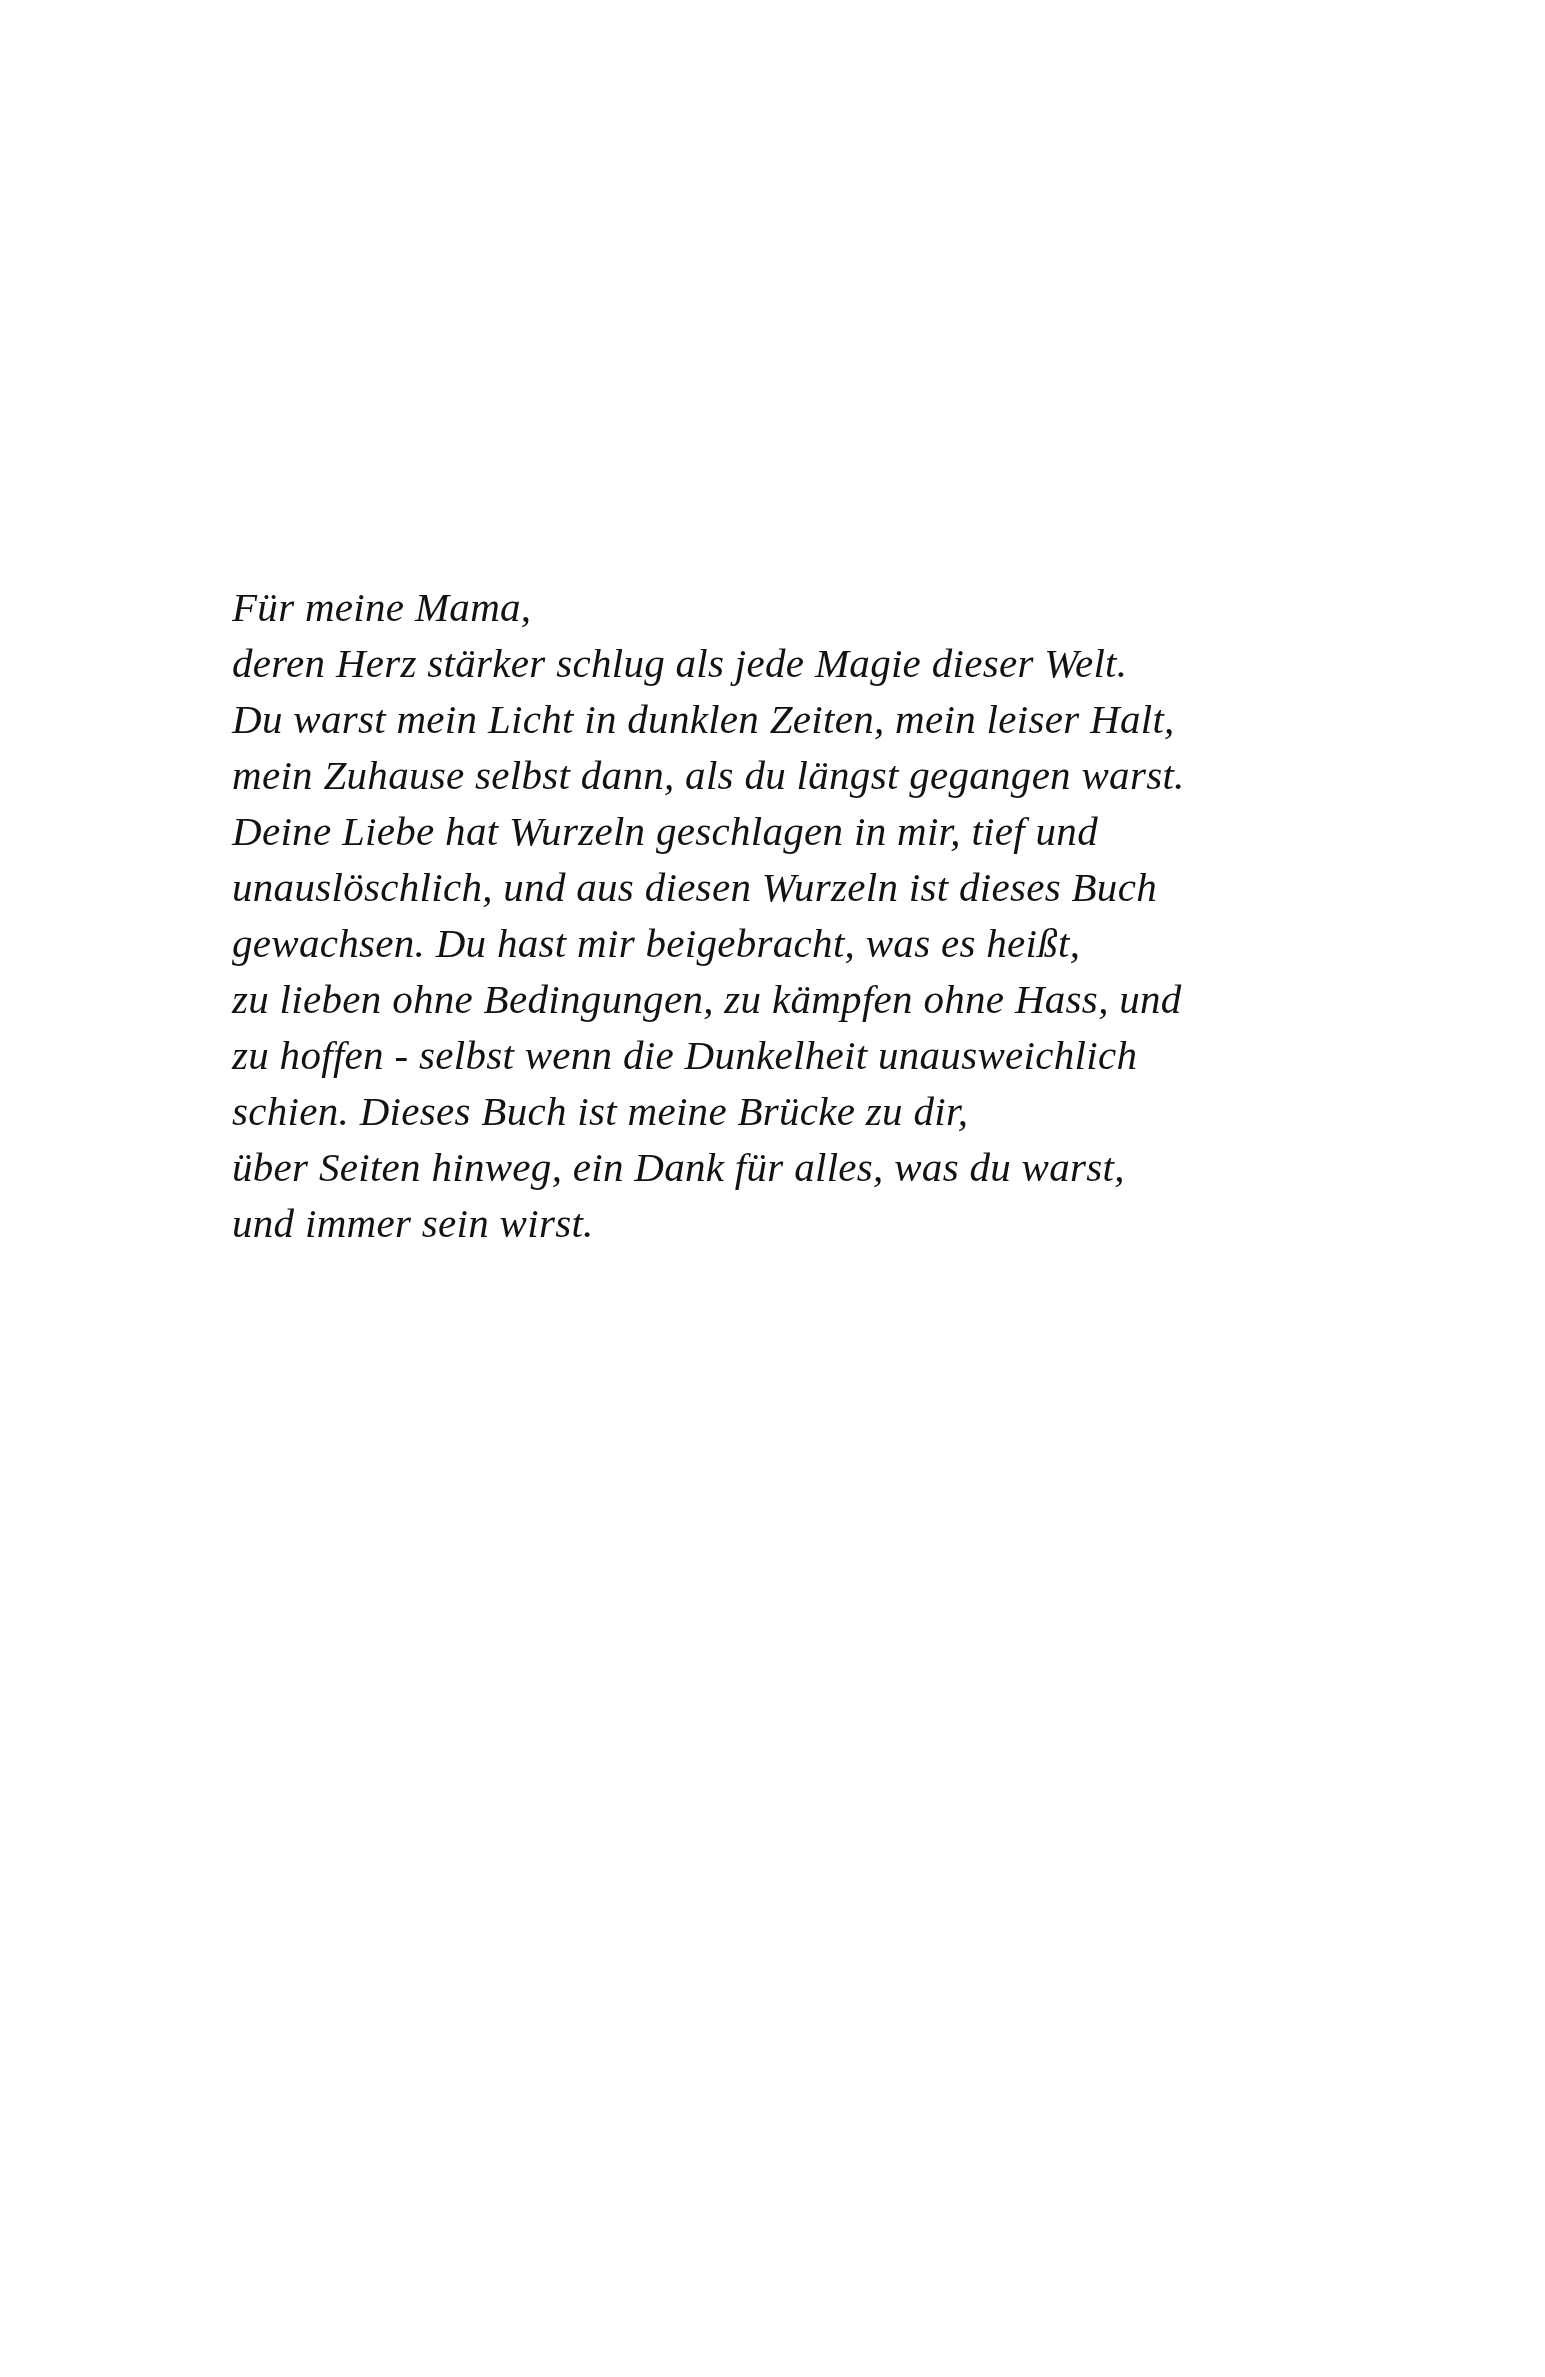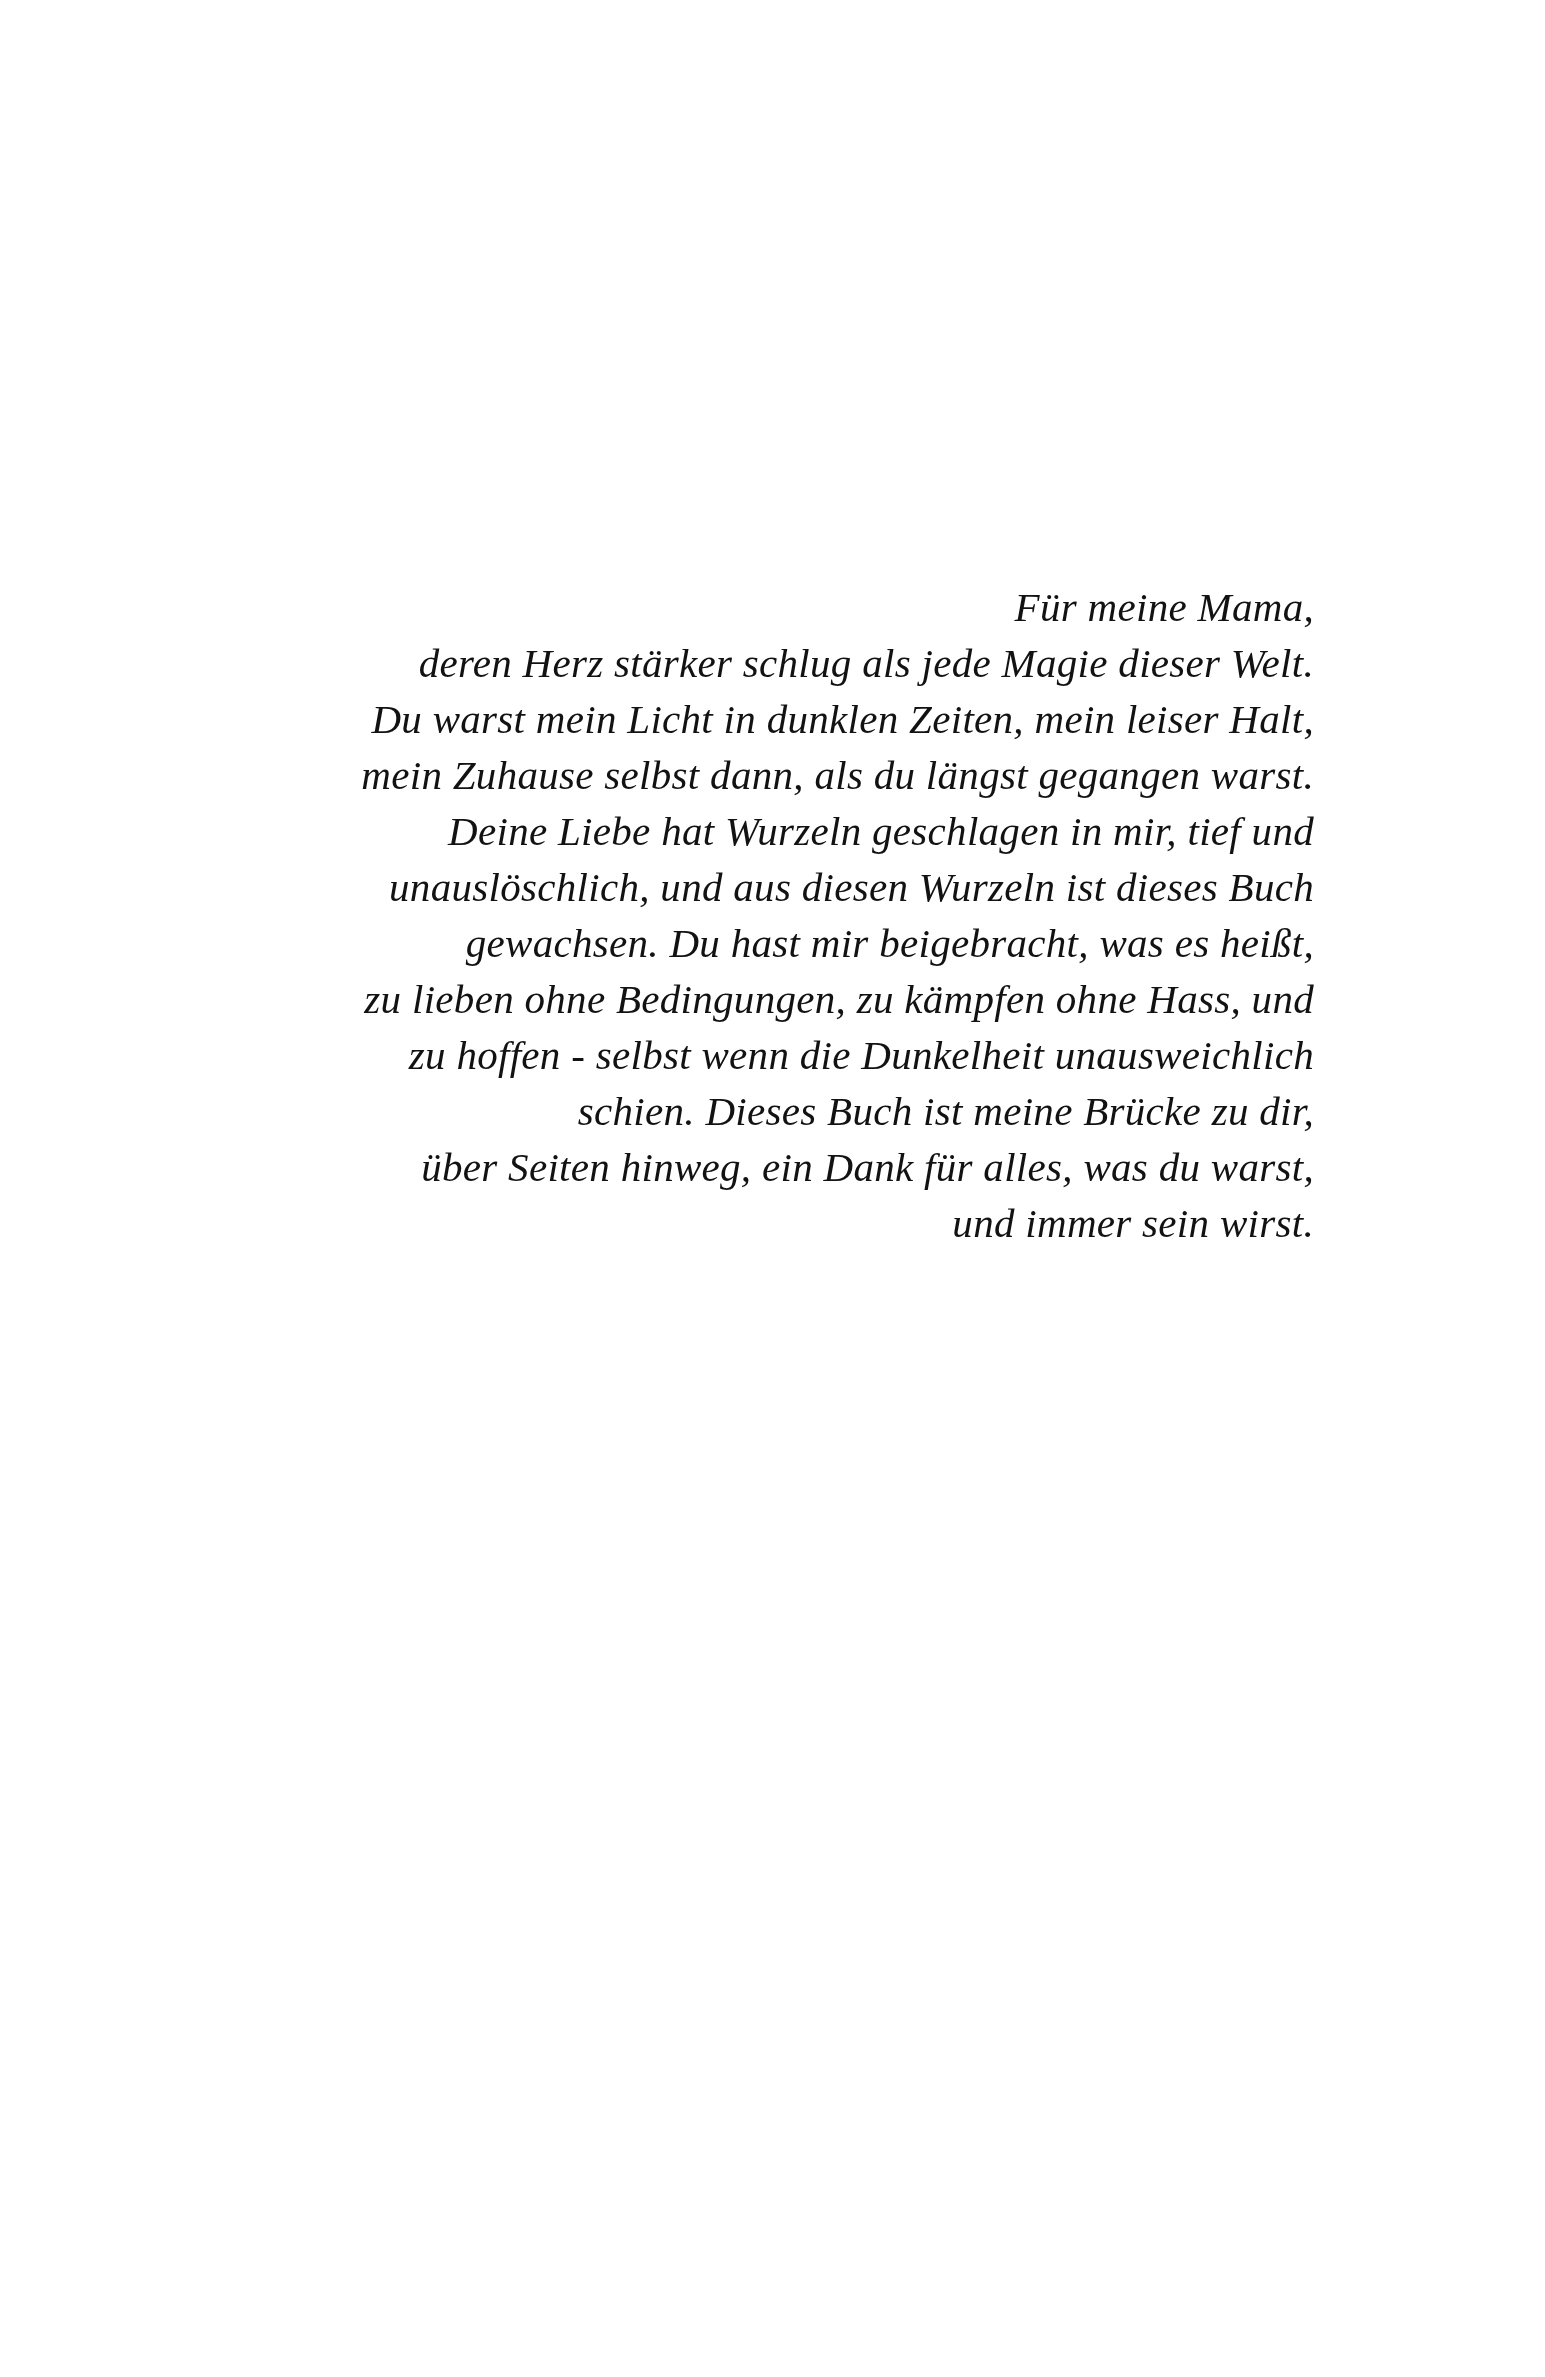--- a/index.html
+++ b/index.html
@@ -18,21 +18,21 @@
     height: 100%;
     background: #ffffff;
     box-sizing: border-box;
   }
   .dedication-block {
     position: absolute;
     top: 579px;
     left: 50%;
     transform: translateX(-50%);
     width: 1082px;
-    text-align: right;
+    text-align: left;
   }
   .dedication-text {
     font-style: italic;
     font-size: 41px;
     line-height: 56px;
     color: #121212;
     white-space: pre-line;
     letter-spacing: 0.3px;
   }
 </style>

